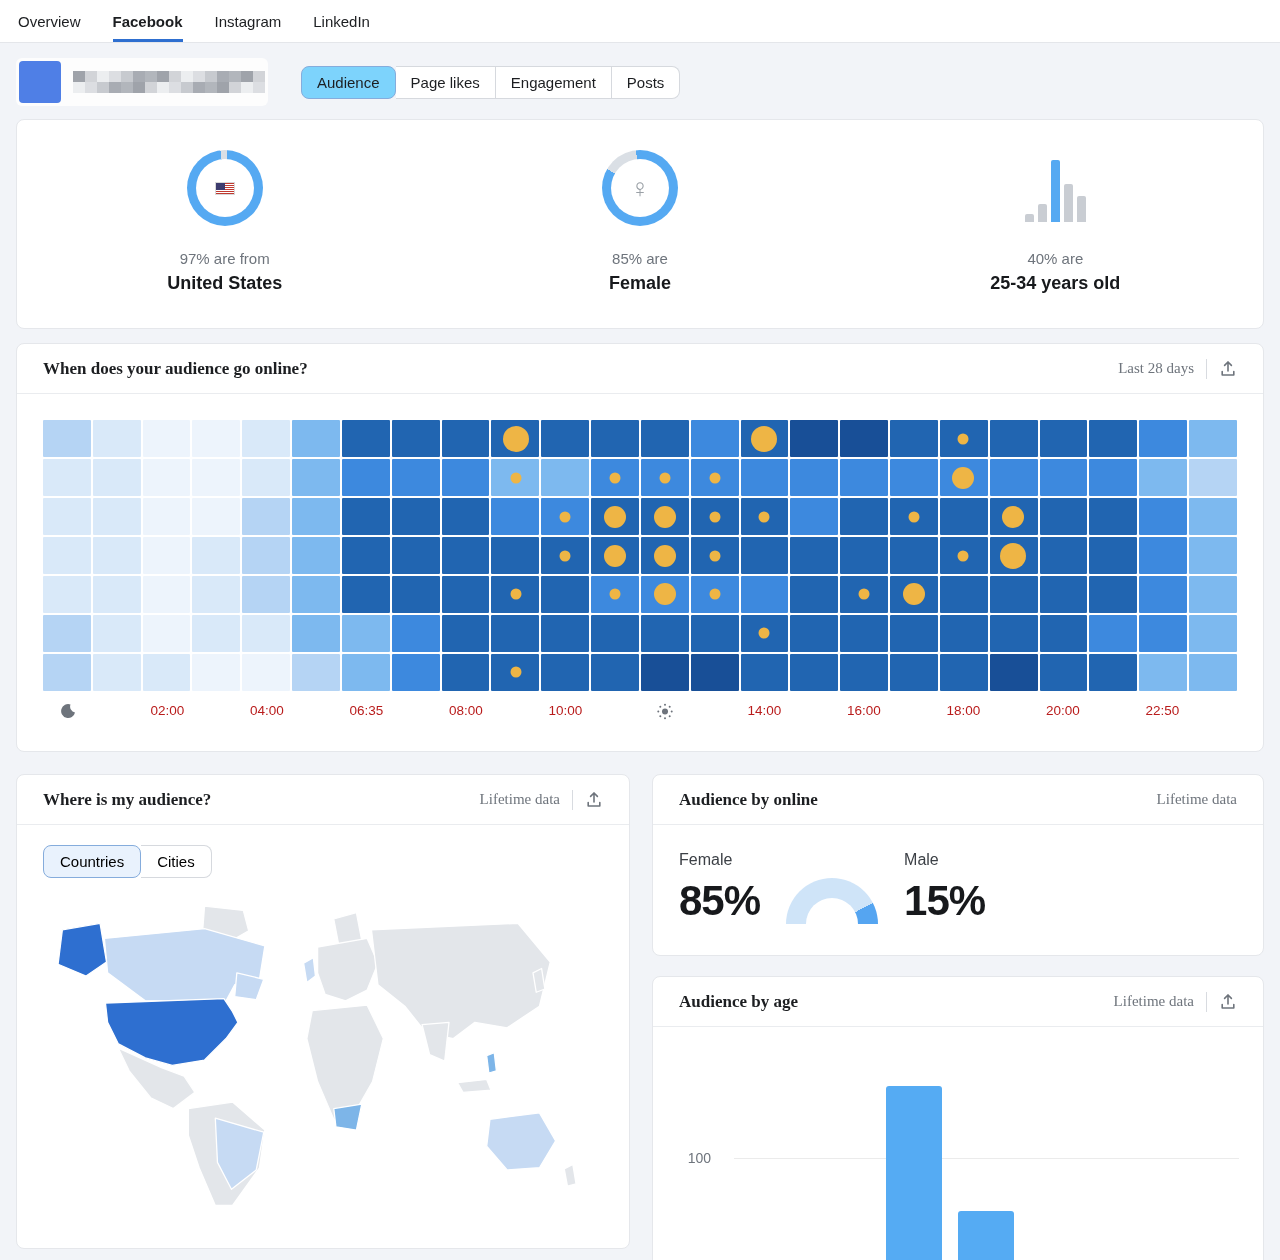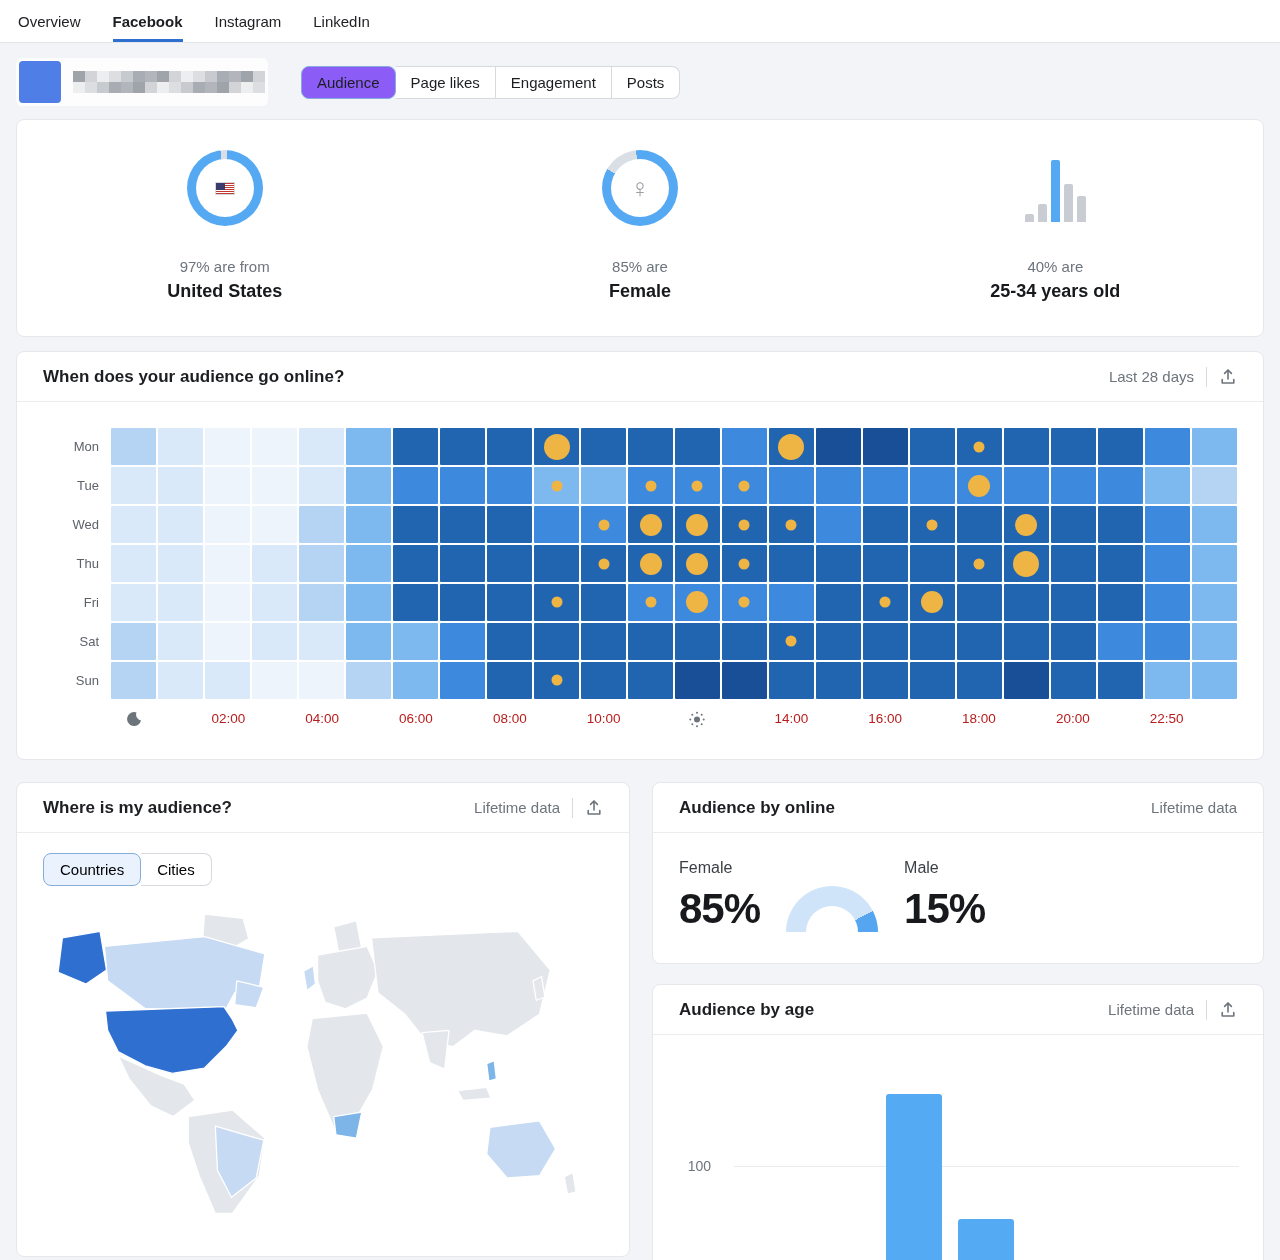--- a/index.html
+++ b/index.html
@@ -20,26 +20,26 @@
   .identity { display:flex; align-items:center; background:#fdfdfd; border-radius:6px; padding:3px; }
   .avatar-mosaic { width:42px; height:42px; display:grid;
     grid-template-columns:repeat(5,1fr); grid-template-rows:repeat(5,1fr); border-radius:4px; overflow:hidden; }
   .name-mosaic { width:192px; height:22px; margin-left:12px; display:grid;
     grid-template-columns:repeat(16,1fr); grid-template-rows:repeat(2,1fr); }
   .segmented { display:flex; margin-left:33px; }
   .segmented .seg { font-size:15px; padding:7px 15px; background:#fff; border:1px solid #d6d9de;
     border-left-width:0; color:#1c1e21; cursor:pointer; }
   .segmented .seg:first-child { border-left-width:1px; border-radius:8px 0 0 8px; }
   .segmented .seg:last-child { border-radius:0 8px 8px 0; }
-  .segmented .seg.active { background:#8b5cf6; border:1px solid #85acdc; border-radius:8px; }
+  .segmented .seg.active { background:#7dd3fc; border:1px solid #85acdc; border-radius:8px; }
 
   
   .card { background:#fff; border:1px solid #e5e7eb; border-radius:8px; }
   .card-head { height:50px; display:flex; align-items:center; justify-content:space-between;
-    padding:0 26px; border-bottom:1px solid #eaecef; }
+    padding:0 26px; border-bottom:1px solid #eaecef;font-family:Liberation Serif, serif; }
   .card-head h2 { font-size:17px; font-weight:bold; color:#1c1e21; }
   .head-right { display:flex; align-items:center; gap:12px; }
   .period { font-size:15px; color:#6e747c; }
   .vdiv { width:1px; height:20px; background:#d8dbe0; }
   .export-btn { display:flex; align-items:center; cursor:pointer; background:none; border:none; }
 
   
   .stats-card { margin-top:0; display:flex; padding:30px 0 34px 0; }
   .stat { flex:1; display:flex; flex-direction:column; align-items:center; }
   .donut { width:76px; height:76px; border-radius:50%; position:relative; }
@@ -47,21 +47,21 @@
     border-radius:50%; background:#fff; }
   .donut .center-icon { position:absolute; inset:0; display:flex; align-items:center;
     justify-content:center; z-index:2; }
   .flag { width:20px; height:13px; position:relative; border:1px solid #d9d9d9;
     background:repeating-linear-gradient(180deg,#c0392f 0 1px,#fff 1px 2px); background-size:100% 13px;
     background-image:linear-gradient(180deg,#c0392f 7.7%,#fff 7.7% 15.4%,#c0392f 15.4% 23.1%,#fff 23.1% 30.8%,#c0392f 30.8% 38.5%,#fff 38.5% 46.2%,#c0392f 46.2% 53.9%,#fff 53.9% 61.6%,#c0392f 61.6% 69.3%,#fff 69.3% 77%,#c0392f 77% 84.7%,#fff 84.7% 92.4%,#c0392f 92.4%); }
   .flag::before { content:""; position:absolute; left:0; top:0; width:9px; height:7px; background:#3c3b6e; }
   .female-glyph { font-size:26px; color:#9aa0a6; line-height:1; }
   .mini-bars { height:76px; display:flex; align-items:flex-end; gap:4px; padding-bottom:4px; }
   .mini-bars i { display:block; width:9px; border-radius:2px 2px 0 0; background:#c9cdd3; }
-  .stat .line1 { margin-top:32px; font-size:15px; color:#6e747c; }
+  .stat .line1 { margin-top:24px; font-size:15px; color:#6e747c; }
   .stat .line2 { margin-top:6px; font-size:18px; font-weight:bold; color:#17191c; }
 
   
   .online-card { margin-top:14px; }
   .online-body { padding:26px 26px 28px 26px; }
   .legend-row { display:flex; align-items:center; font-size:13px; color:#6b7076; margin-bottom:16px; }
   .grad-pill { display:flex; height:18px; border-radius:9px; overflow:hidden; margin:0 12px; }
   .grad-pill i { width:23px; height:18px; display:block; }
   .posts-key { display:flex; align-items:center; margin-left:34px; gap:10px; font-size:14px; color:#43474d; }
   .posts-key .key-dot { width:16px; height:16px; border-radius:50%; }
@@ -230,29 +230,20 @@
           <svg width="18" height="18" viewBox="0 0 18 18" fill="none" stroke="#6e747c" stroke-width="1.6" stroke-linecap="round" stroke-linejoin="round">
             <path d="M9 2.2 V11"></path>
               <path d="M5.6 5.4 L9 2 L12.4 5.4"></path>
               <path d="M3.2 11.5 V15 H14.8 V11.5"></path>
           </svg>
         </button>
       </div>
     </div>
     <div class="online-body">
       <div class="heat-wrap">
-        <div class="day-col" id="dayCol">
-            <span>Mon</span>
-            <span>Tue</span>
-            <span>Wed</span>
-            <span>Thu</span>
-            <span>Fri</span>
-            <span>Sat</span>
-            <span>Sun</span>
-          </div>
         <div class="heat-area">
           <div class="heat-grid" id="heatGrid" style="position: relative;">
               <i style="background: rgb(181, 212, 244);"></i>
               <i style="background: rgb(217, 233, 249);"></i>
               <i style="background: rgb(237, 244, 252);"></i>
               <i style="background: rgb(237, 244, 252);"></i>
               <i style="background: rgb(217, 233, 249);"></i>
               <i style="background: rgb(125, 185, 239);"></i>
               <i style="background: rgb(33, 101, 177);"></i>
               <i style="background: rgb(33, 101, 177);"></i>
@@ -447,21 +438,21 @@
               <span class="dot" style="width: 11px; height: 11px; background: rgb(238, 181, 69); left: 39.5833%; top: 92.8571%;"></span>
             </div>
           <div class="heat-axis" id="heatAxis">
               <span class="slot" style="left: 2.08333%;">
                 <svg width="16" height="16" viewBox="0 0 16 16">
                   <path d="M10.5 1.5 A7 7 0 1 0 15 9.5 A6 6 0 0 1 10.5 1.5 Z" fill="#6e747c"></path>
                 </svg>
               </span>
               <span class="slot" style="left: 10.4167%;">02:00</span>
               <span class="slot" style="left: 18.75%;">04:00</span>
-              <span class="slot" style="left: 27.0833%;">06:00</span>
+              <span class="slot" style="left: 27.0833%;">06:35</span>
               <span class="slot" style="left: 35.4167%;">08:00</span>
               <span class="slot" style="left: 43.75%;">10:00</span>
               <span class="slot" style="left: 52.0833%;">
                 <svg width="17" height="17" viewBox="0 0 17 17" fill="#6e747c">
                   <circle cx="8.5" cy="8.5" r="3"></circle>
                   <g>
                     <circle cx="8.5" cy="1.8" r="1"></circle>
                     <circle cx="8.5" cy="15.2" r="1"></circle>
                     <circle cx="1.8" cy="8.5" r="1"></circle>
                     <circle cx="15.2" cy="8.5" r="1"></circle>

